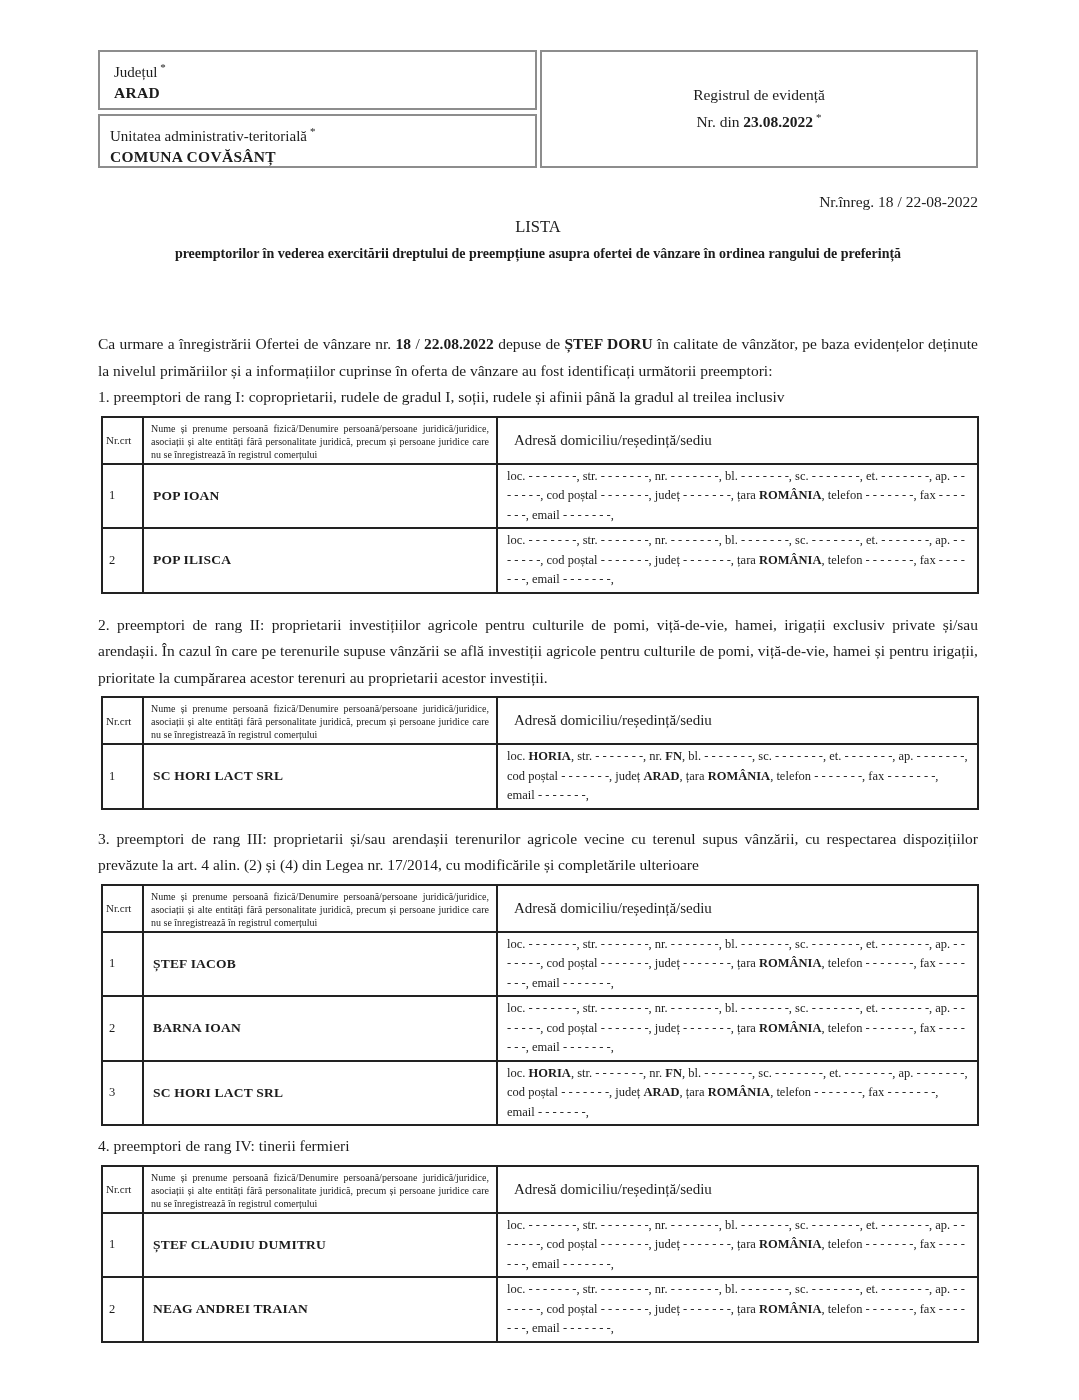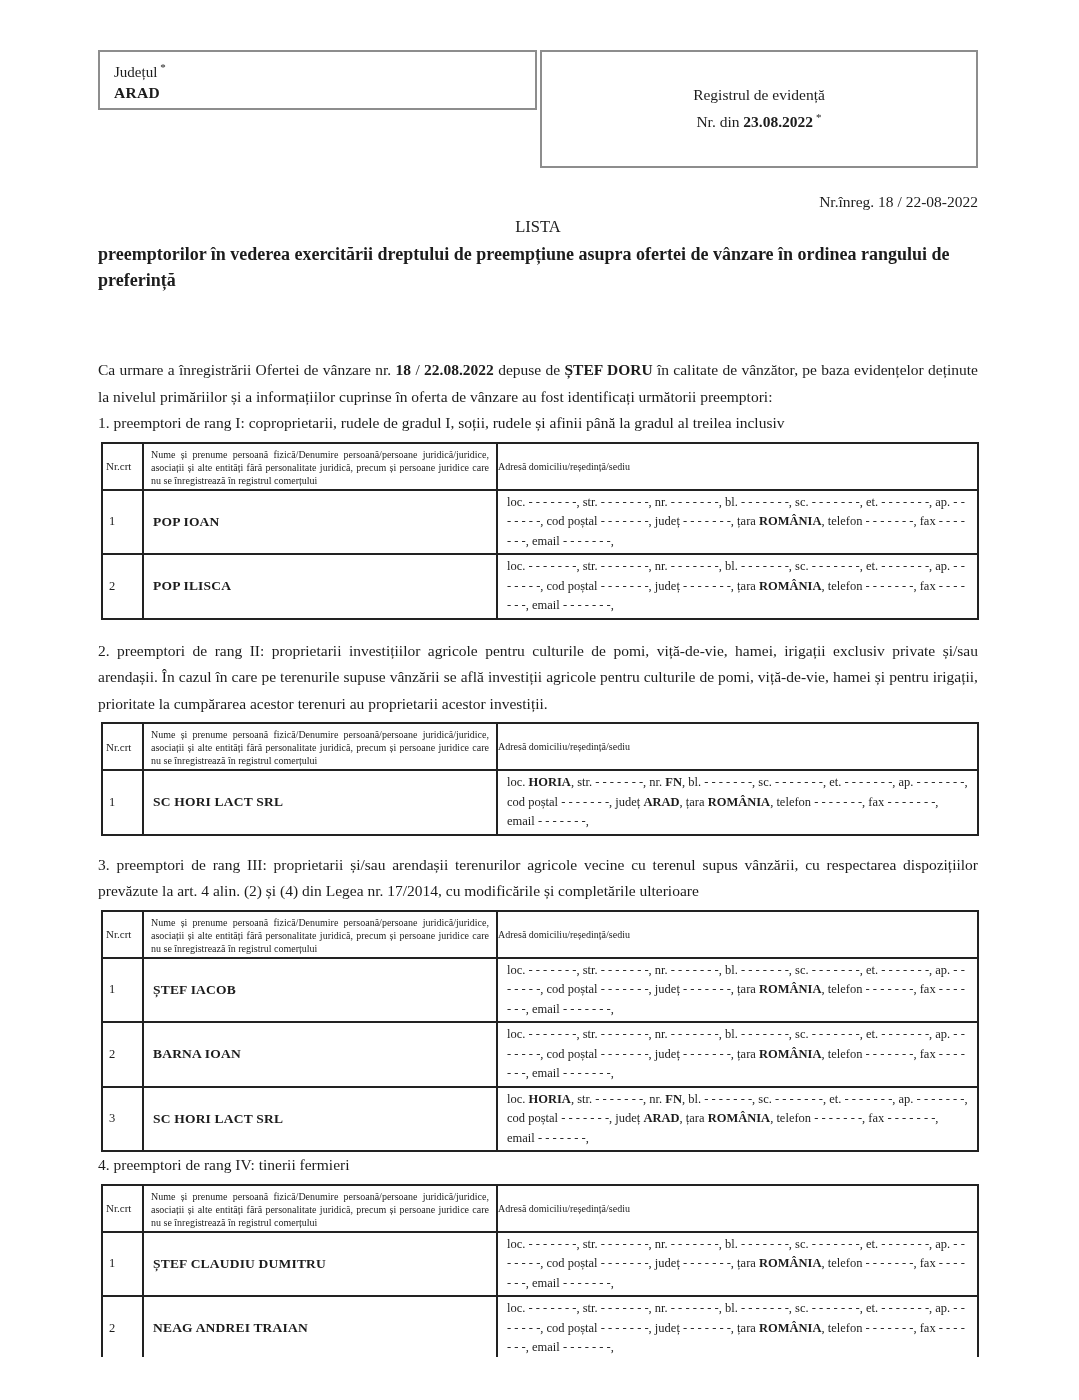--- a/index.html
+++ b/index.html
@@ -22,57 +22,61 @@
   .hdr-label { font-size:15px; line-height:1.3; }
   .hdr-value { font-size:15.5px; font-weight:bold; line-height:1.3; letter-spacing:.3px; }
   .sup-star { font-size:11px; vertical-align:super; margin-left:3px; }
   .reg-label { font-size:15.5px; }
   .reg-nr { font-size:15.5px; }
   .b { font-weight:bold; }
 
   
   .reg-line { margin-top:24px; text-align:right; font-size:15.5px; line-height:20px; }
   .doc-title { margin-top:4px; text-align:center; font-size:16.5px; font-weight:normal; line-height:21px; }
-  .doc-subtitle { margin-top:4px; font-size:18px; font-weight:bold; line-height:26px; }
+  .doc-subtitle { margin-top:4px; text-align:center; font-size:14px; font-weight:bold; line-height:26px; }
 
   
   .para { margin-top:64px; font-size:15.5px; line-height:26.5px; text-align:justify; }
   .sec-intro { font-size:15.5px; line-height:26.5px; text-align:justify; }
   .sec-intro.s1 { margin-top:0; }
   .sec-intro.s2 { margin-top:18px; }
   .sec-intro.s3 { margin-top:16px; }
-  .sec-intro.s4 { margin-top:0; }
+  .sec-intro.s4 { margin-top:7px; }
 
   
   table.ptable { border-collapse:collapse; width:876px; margin:5px 0 0 3px; table-layout:fixed; }
   .ptable th, .ptable td { border:2px solid #222222; box-sizing:border-box; }
   .col-nr   { width:41px; }
   .col-name { width:354px; }
   .col-addr { width:481px; }
   .th-nr   { height:47px; font-weight:normal; font-size:11px; text-align:left; vertical-align:middle; padding:2px 3px; }
   .th-name { font-weight:normal; font-size:10px; line-height:13px; text-align:justify; vertical-align:top; padding:4px 7px 2px 7px;border-radius:12px; }
-  .th-addr { font-weight:normal; font-size:10px; text-align:left; vertical-align:middle; padding:2px 0; }
+  .th-addr { font-weight:normal; font-size:15px; text-align:left; vertical-align:middle; padding:2px 16px; }
   .td-nr   { height:63px; font-size:12.5px; text-align:left; vertical-align:middle; padding:2px 6px; }
   .td-name { font-size:13.5px; font-weight:bold; vertical-align:middle; padding:2px 9px; letter-spacing:.2px; }
   .td-addr { font-size:12.5px; line-height:19.5px; vertical-align:middle; padding:2px 9px; text-align:left; }
 
   
   .cut-overlay { position:absolute; left:0; top:1357px; width:1079px; height:43px; background:#ffffff; z-index:5; }
 </style>
 </head>
 <body>
 
 <div class="page">
   <div class="content">
 
     <div class="hdr">
       <div class="hdr-left">
         <div class="hdr-cell hdr-cell-1">
           <div class="hdr-label"><span>Județul</span><span class="sup-star">*</span></div>
           <div class="hdr-value">ARAD</div>
+        </div>
+        <div class="hdr-cell hdr-cell-2">
+          <div class="hdr-label"><span>Unitatea administrativ-teritorială</span><span class="sup-star">*</span></div>
+          <div class="hdr-value">COMUNA COVĂSÂNȚ</div>
         </div>
       </div>
       <div class="hdr-right">
         <div class="reg-label">Registrul de evidență</div>
         <div class="reg-nr"><span>Nr. din </span><span class="b">23.08.2022</span><span class="sup-star">*</span></div>
       </div>
     </div>
 
     <div class="reg-line">Nr.înreg. 18 / 22-08-2022</div>
     <div class="doc-title">LISTA</div>

